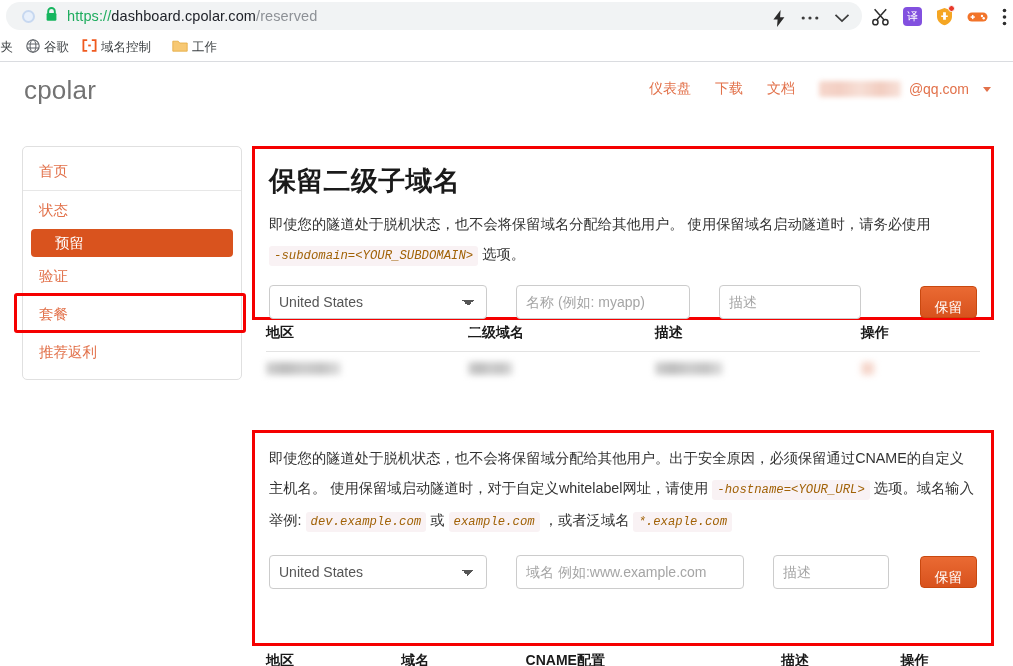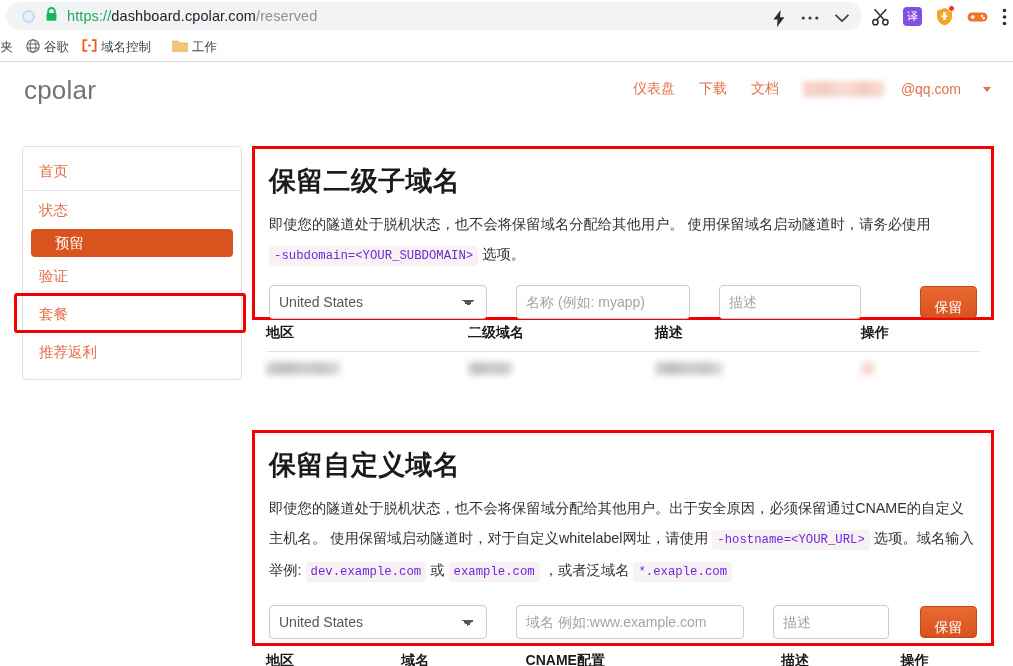--- a/index.html
+++ b/index.html
@@ -90,21 +90,21 @@
     position: absolute; left: 24px; top: 13px;
     font-size: 26px; color: #737373; letter-spacing: .2px;
     font-family: "Liberation Sans", sans-serif; font-weight: 400;
   }
   #main-nav {
     position: absolute; right: 22px; top: 18px;
     display: flex; align-items: center; gap: 24px;
     font-size: 14px; color: #e2714a;
   }
   #main-nav .nav-link { color: #e2714a; white-space: nowrap; }
-  #account-menu { display: flex; align-items: center; gap: 16px; color: #e2714a; font-size: 14px; }
+  #account-menu { display: flex; align-items: center; gap: 8px; color: #e2714a; font-size: 14px; }
   .blur-box {
     display: inline-block;
     background: linear-gradient(90deg,#f6d7cc,#f3cfc3,#f7dfd6,#f2cdc0,#f8e2da);
     filter: blur(2.4px);
     border-radius: 2px;
   }
   .caret-down {
     display:inline-block; margin-left:6px;
     width:0;height:0;border-left:4px solid transparent;border-right:4px solid transparent;
     border-top:5px solid #e2714a;
@@ -139,24 +139,25 @@
   .card-annot { border: 3px solid #f50000; }
   .card-title {
     font-size: 27px; font-weight: bold; color: #1a1a1a;
     margin: 14px 0 0 14px; letter-spacing: .3px;
   }
   .card-body {
     font-size: 14.3px; color: #333; line-height: 30px;
     margin: 10px 14px 0 14px;
   }
   code.inline {
-    background: #f9f2f4; color: #6d28d9;
+    background: #f9f2f4; color: #a16207;
     font-family: "Liberation Mono", "DejaVu Sans Mono", monospace;
     font-size: 12.3px; padding: 3px 5px; border-radius: 3px;
     white-space: nowrap;
+    font-style: italic;
   }
 
   .form-row {
     display: flex; align-items: center; margin: 14px 14px 12px 14px; gap: 29px;
   }
   select.region-select {
     width: 218px; height: 34px; border: 1px solid #ccc; border-radius: 4px;
     font-size: 14px; color: #555; padding-left: 9px; background: #fff;
     font-family: "Liberation Sans", sans-serif;
     -webkit-appearance: none; appearance: none;
@@ -386,21 +387,20 @@
             <span class="blur-cell" style="width:68px;display:block;"></span>
           </span>
         <span class="col-d">
             <span class="blur-cell op" style="width:14px;display:block;"></span>
           </span>
       </div>
     </div>
   </div>
 
   <div class="card card-annot" style="top:368px; height:216px;">
-    <div class="card-title">保留自定义域名</div>
     <div class="card-body">
       <span>即使您的隧道处于脱机状态，也不会将保留域分配给其他用户。出于安全原因，必须保留通过CNAME的自定义主机名。 使用保留域启动隧道时，对于自定义whitelabel网址，请使用</span>
       <code class="inline">-hostname=&lt;YOUR_URL&gt;</code>
       <span>选项。域名输入举例:</span>
       <code class="inline">dev.example.com</code>
       <span>或</span>
       <code class="inline">example.com</code>
       <span>，或者泛域名</span>
       <code class="inline">*.exaple.com</code>
     </div>

